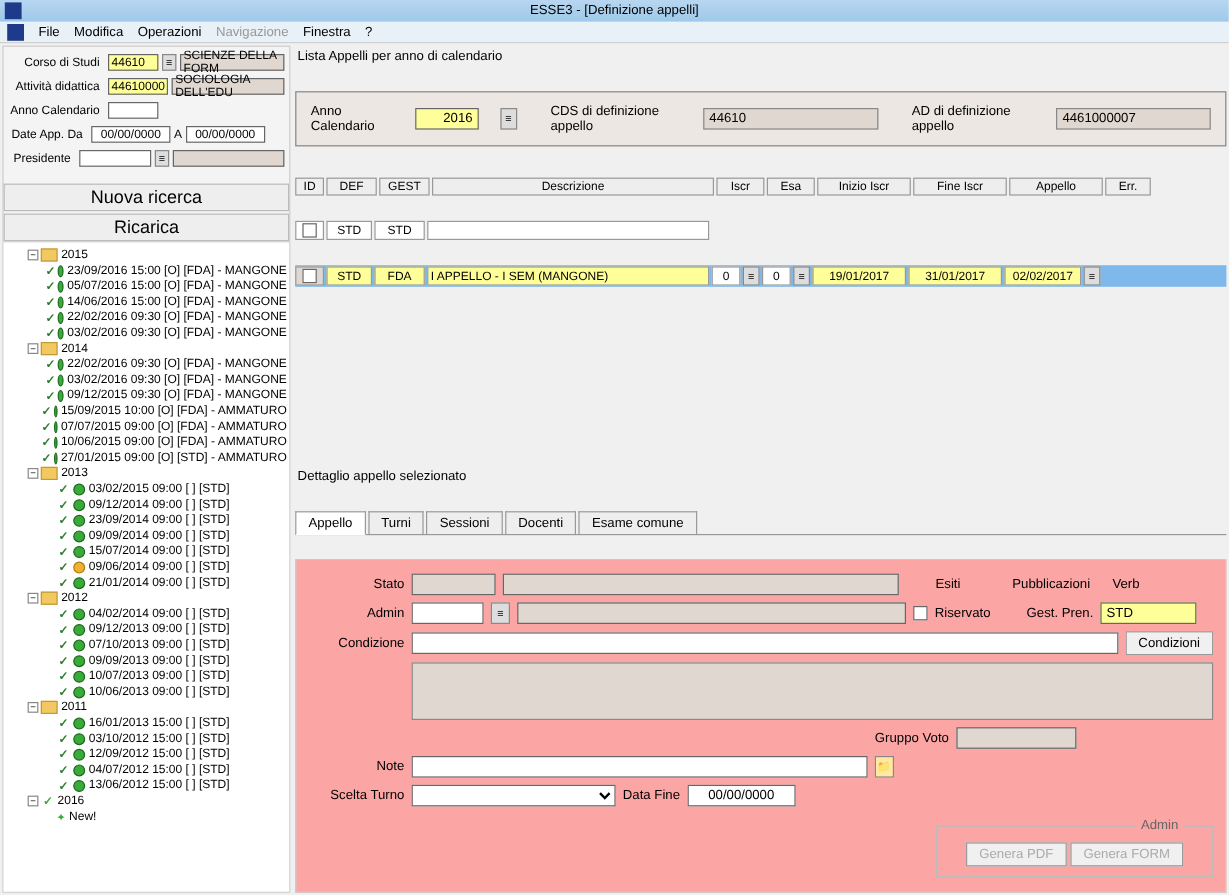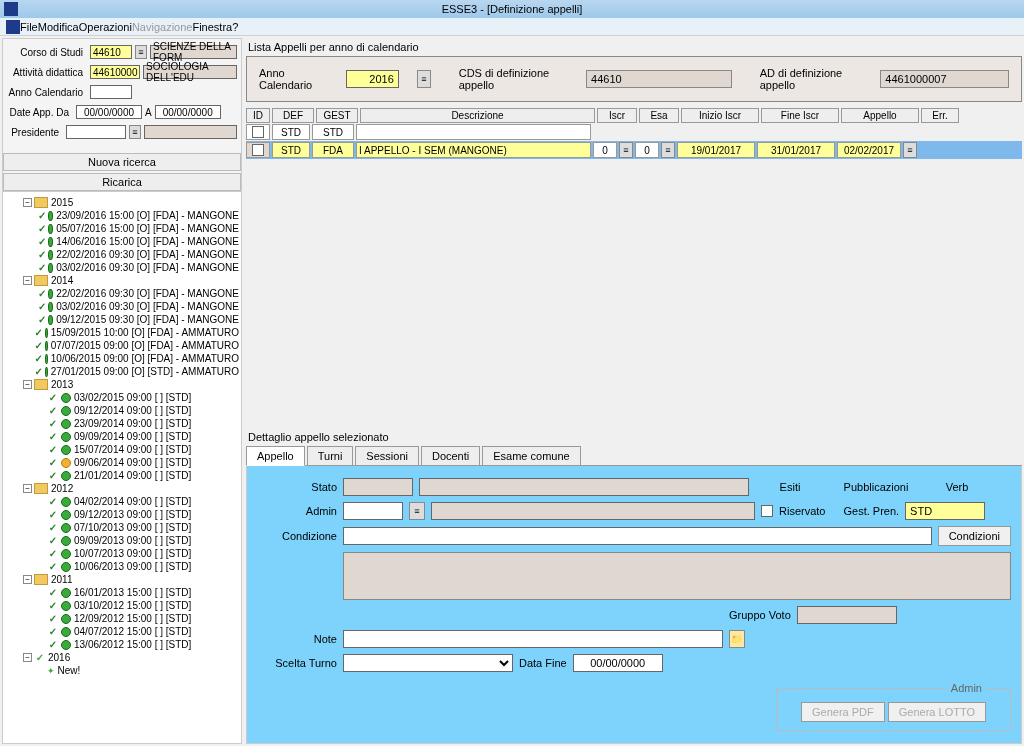--- a/index.html
+++ b/index.html
@@ -1,58 +1,58 @@
 <!DOCTYPE html>
 <html><head>
 <meta charset="utf-8">
 <style>
 * { box-sizing: border-box; margin: 0; padding: 0; }
 body { font-family: Tahoma, Arial, sans-serif; font-size: 11px; background: #f0f0f0; color: #000; }
 .window { width: 1024px; height: 746px; display: flex; flex-direction: column; background: #f0f0f0; }
 .titlebar { height: 18px; background: linear-gradient(#b8d6f0,#9ec9ea); display: flex; align-items: center; justify-content: center; color: #000; font-size: 11px; position: relative; }
 .titlebar .icon { position: absolute; left: 4px; width: 14px; height: 14px; background: #1e3a8a; }
-.menubar { height: 18px; background: #e8f0f8; display: flex; align-items: center; padding: 0 6px; gap: 0; font-size: 11px; border-bottom: 1px solid #d0d0d0; }
+.menubar { height: 18px; background: #e8f0f8; display: flex; align-items: center; padding: 0 6px; gap: 12px; font-size: 11px; border-bottom: 1px solid #d0d0d0; }
 .menubar .mi { cursor: default; }
 .menubar .mi.dim { color: #999; }
 .content { flex: 1; display: flex; }
 .leftcol { width: 240px; display: flex; flex-direction: column; border: 1px solid #ccc; margin: 2px; background: #f4f4f4; }
 .filters { padding: 6px 4px; font-size: 10px; }
 .frow { display: flex; align-items: center; margin-bottom: 6px; gap: 3px; }
 .flabel { text-align: right; width: 80px; padding-right: 4px; }
 .fbox { background: #fff; border: 1px solid #666; height: 14px; font-size: 10px; padding: 0 2px; display: inline-flex; align-items: center; }
 .fbox.yellow { background: #ffff99; }
 .fbox.grey { background: #e0d8d0; }
-.btnbar { background: #eee; border: 1px solid #bbb; text-align: center; padding: 2px; font-size: 11px; margin-top: 2px; }
+.btnbar { background: #eee; border: 1px solid #bbb; text-align: center; padding: 2px; font-size: 15px; margin-top: 2px; }
 .tree { flex: 1; overflow: auto; background: #fff; border-top: 1px solid #ccc; padding: 4px 2px; font-size: 10px; }
 .tnode { display: flex; align-items: center; padding: 1px 0; white-space: nowrap; }
 .tbox { width: 9px; height: 9px; border: 1px solid #888; display: inline-flex; align-items: center; justify-content: center; font-size: 8px; margin-right: 2px; }
 .tfold { width: 14px; height: 11px; background: #f2c861; border: 1px solid #c29a3a; margin-right: 3px; }
 .tchk { width: 12px; height: 11px; margin-right: 2px; display: inline-flex; align-items: center; justify-content: center; color: #2a7d2a; font-weight: bold; }
 .tdot { width: 10px; height: 10px; border-radius: 50%; background: #3aaa3a; border: 1px solid #1a6a1a; margin-right: 3px; }
 .tdot.orange { background: #f0b030; border-color: #b07a10; }
 .tleaf { padding-left: 28px; display: flex; align-items: center; }
 .tleaf.l2 { padding-left: 18px; }
 .tnew { color: #3aaa3a; font-size: 9px; margin-right: 3px; }
-.rightcol { flex: 1; display: flex; flex-direction: column; padding: 2px; }
+.rightcol { flex: 1; display: flex; flex-direction: column; padding: 2px; gap: 20px; }
 .heading { font-size: 11px; padding: 3px 2px; }
 .panelbox { border: 1px solid #888; background: #ece7e2; padding: 10px 12px; display: flex; align-items: center; gap: 18px; font-size: 11px; }
 .calinp { background: #ffff99; border: 1px solid #666; height: 18px; padding: 0 4px; display: inline-flex; align-items: center; }
 .greyinp { background: #e0d8d0; border: 1px solid #888; height: 18px; padding: 0 4px; display: inline-flex; align-items: center; }
 .smbtn { width: 16px; height: 18px; border: 1px solid #888; background: #ddd; display: inline-flex; align-items: center; justify-content: center; font-size: 9px; }
 .gridhdr { display: flex; margin-top: 6px; gap: 2px; }
 .gh { background: #eee; border: 1px solid #999; text-align: center; font-size: 10px; padding: 1px 0; }
 .gridrow { display: flex; gap: 2px; margin-top: 1px; align-items: center; }
 .gc { background: #fff; border: 1px solid #999; height: 16px; font-size: 10px; display: flex; align-items: center; justify-content: center; padding: 0 2px; }
 .gc.yellow { background: #ffff99; }
 .gridrow.selected { background: #7fb8ea; padding: 1px 0; }
 .spacer { flex: 1; }
 .tabs { display: flex; border-bottom: 1px solid #999; font-size: 11px; }
 .tab { padding: 3px 10px; border: 1px solid #999; border-bottom: none; background: #eee; margin-right: 2px; position: relative; }
 .tab.active { background: #fff; border-bottom: 1px solid #fff; margin-bottom: -1px; }
-.detbody { padding: 12px 10px; background: #7dd3fc; border: 1px solid #ccc; border-top: none; }
+.detbody { padding: 12px 10px; background: #fca5a5; border: 1px solid #ccc; border-top: none; }
 .drow { display: flex; align-items: center; margin-bottom: 6px; gap: 6px; font-size: 11px; }
 .dlab { width: 80px; text-align: right; }
 .dinp { background: #fff; border: 1px solid #666; height: 18px; min-width: 60px; padding: 0 4px; display: inline-flex; align-items: center; }
 .dinp.grey { background: #e0d8d0; }
 .dinp.yellow { background: #ffff99; }
 .dta { background: #e0d8d0; border: 1px solid #888; height: 48px; flex: 1; }
 .dbtn { background: #f0f0f0; border: 1px solid #999; padding: 3px 10px; font-size: 11px; }
 .admin { border: 1px solid #bbb; padding: 8px 24px; margin-top: 4px; display: inline-block; }
 .admin legend { font-size: 11px; padding: 0 4px; color: #666; }
 .dbtn.ghost { color: #aaa; }
@@ -390,30 +390,30 @@
         <div class="tab">Docenti</div>
         <div class="tab">Esame comune</div>
       </div>
       <div class="detbody">
         <div class="drow">
           <span class="dlab">Stato</span>
           <span class="dinp grey" style="width:70px"></span>
           <span class="dinp grey" style="width:330px"></span>
           <span style="width:70px;text-align:center">Esiti</span>
           <span style="width:90px;text-align:center">Pubblicazioni</span>
-          <span style="width:60px;text-align:center">Verb</span>
+          <span style="width:60px;">Verb</span>
         </div>
         <div class="drow">
           <span class="dlab">Admin</span>
           <span class="dinp" style="width:50px"></span>
           <span class="smbtn">≡</span>
           <span class="dinp grey" style="width:324px"></span>
           <span class="chk"></span>
           <span>Riservato</span>
-          <span style="margin-left:12px">Gest. Pren.</span>
+          <span style="margin-left:24px">Gest. Pren.</span>
           <span class="dinp yellow" style="width:80px">STD</span>
         </div>
         <div class="drow">
           <span class="dlab">Condizione</span>
           <span class="dinp" style="flex:1"></span>
           <button class="dbtn">Condizioni</button>
         </div>
         <div class="drow">
           <span class="dlab"></span>
           <div class="dta"></div>
@@ -432,19 +432,19 @@
         <div class="drow">
           <span class="dlab">Scelta Turno</span>
           <select class="sel"></select>
           <span>Data Fine</span>
           <span class="dinp" style="width:90px;justify-content:center">00/00/0000</span>
         </div>
         <div style="text-align:right">
           <fieldset class="admin">
             <legend>Admin</legend>
             <button class="dbtn ghost">Genera PDF</button>
-            <button class="dbtn ghost">Genera LOTTO</button>
+            <button class="dbtn ghost">Genera FORM</button>
           </fieldset>
         </div>
       </div>
     </div>
   </div>
 </div>
 
 </body></html>

